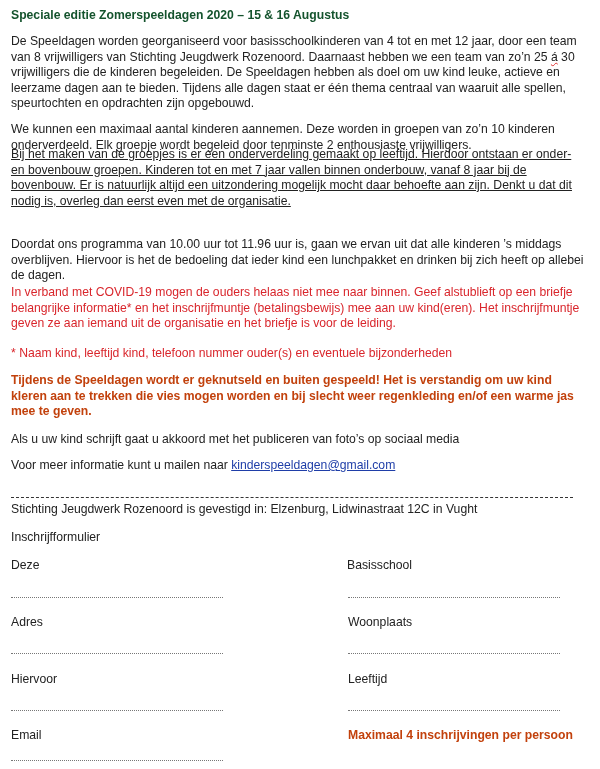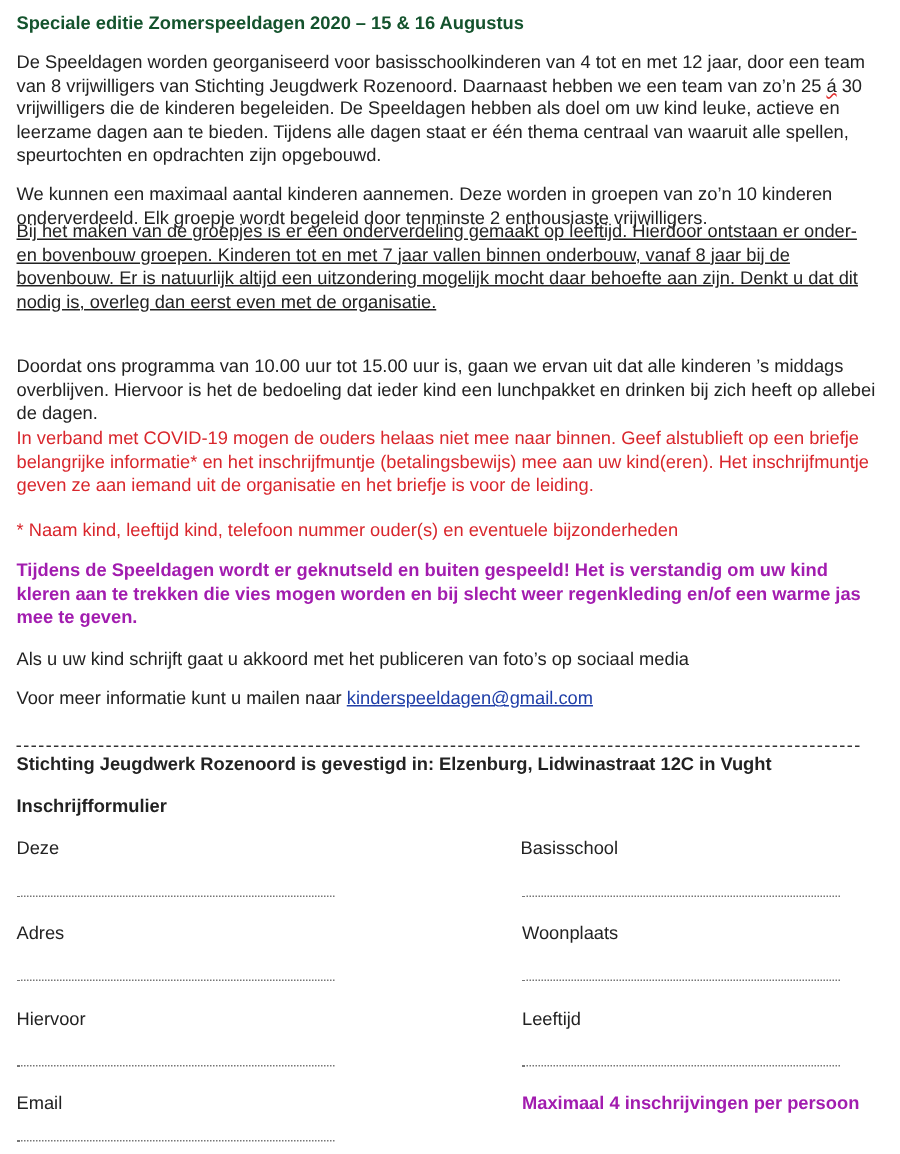--- a/index.html
+++ b/index.html
@@ -4,48 +4,48 @@
 <style>
   html, body { margin: 0; padding: 0; background: #ffffff; }
   body {
     width: 600px; height: 769px; overflow: hidden; position: relative;
     font-family: "Liberation Sans", sans-serif; font-size: 12.2px; color: #222222;
   }
   .page { position: absolute; left: 11px; top: 0; width: 580px; }
   .title { position: absolute; left: 0; top: 8px; font-weight: bold; font-size: 12.2px; color: #14532d; white-space: nowrap; }
   .para { position: absolute; left: 0; width: 575px; line-height: 15.5px; margin: 0; }
   .red { color: #d9262c; }
-  .bold { font-weight: bold; color: #a21caf; }
+  .bold { font-weight: bold; color: #c2410c; }
   .link { color: #1f3ea8; text-decoration: underline; }
   .squiggle { text-decoration: underline wavy #e03030; text-decoration-thickness: 1px; }
   .separator {
     position: absolute; left: 0; top: 497px; width: 562px; height: 0;
     border-top: 1.2px dashed #333;
   }
-  .line-text { position: absolute; left: 0; white-space: nowrap; font-weight: bold; }
+  .line-text { position: absolute; left: 0; white-space: nowrap; }
   .label { position: absolute; white-space: nowrap; }
   .dots {
     position: absolute; height: 0; width: 212px;
     border-top: 1px dotted #777;
   }
 </style>
 </head>
 <body>
 
 <div class="page">
 
   <div class="title">Speciale editie Zomerspeeldagen 2020 – 15 &amp; 16 Augustus</div>
 
   <p class="para" style="top:34px;"><span>De Speeldagen worden georganiseerd voor basisschoolkinderen van 4 tot en met 12 jaar, door een team van 8 vrijwilligers van Stichting Jeugdwerk Rozenoord. Daarnaast hebben we een team van zo’n 25 </span><span class="squiggle">á</span><span> 30 vrijwilligers die de kinderen begeleiden. De Speeldagen hebben als doel om uw kind leuke, actieve en leerzame dagen aan te bieden. Tijdens alle dagen staat er één thema centraal van waaruit alle spellen, speurtochten en opdrachten zijn opgebouwd.</span></p>
 
   <p class="para" style="top:122px;">We kunnen een maximaal aantal kinderen aannemen. Deze worden in groepen van zo’n 10 kinderen onderverdeeld. Elk groepje wordt begeleid door tenminste 2 enthousiaste vrijwilligers.</p>
 
   <p class="para" style="top:147px;text-decoration:underline;">Bij het maken van de groepjes is er een onderverdeling gemaakt op leeftijd. Hierdoor ontstaan er onder- en bovenbouw groepen. Kinderen tot en met 7 jaar vallen binnen onderbouw, vanaf 8 jaar bij de bovenbouw. Er is natuurlijk altijd een uitzondering mogelijk mocht daar behoefte aan zijn. Denkt u dat dit nodig is, overleg dan eerst even met de organisatie.</p>
 
-  <p class="para" style="top:237px;">Doordat ons programma van 10.00 uur tot 15.00 uur is, gaan we ervan uit dat alle kinderen ’s middags overblijven. Hiervoor is het de bedoeling dat ieder kind een lunchpakket en drinken bij zich heeft op allebei de dagen.</p>
+  <p class="para" style="top:237px;">Doordat ons programma van 10.00 uur tot 11.96 uur is, gaan we ervan uit dat alle kinderen ’s middags overblijven. Hiervoor is het de bedoeling dat ieder kind een lunchpakket en drinken bij zich heeft op allebei de dagen.</p>
 
   <p class="para red" style="top:285px;">In verband met COVID-19 mogen de ouders helaas niet mee naar binnen. Geef alstublieft op een briefje belangrijke informatie* en het inschrijfmuntje (betalingsbewijs) mee aan uw kind(eren). Het inschrijfmuntje geven ze aan iemand uit de organisatie en het briefje is voor de leiding.</p>
 
   <p class="para red" style="top:346px;">* Naam kind, leeftijd kind, telefoon nummer ouder(s) en eventuele bijzonderheden</p>
 
   <p class="para bold" style="top:373px;">Tijdens de Speeldagen wordt er geknutseld en buiten gespeeld! Het is verstandig om uw kind kleren aan te trekken die vies mogen worden en bij slecht weer regenkleding en/of een warme jas mee te geven.</p>
 
   <p class="para" style="top:432px;">Als u uw kind schrijft gaat u akkoord met het publiceren van foto’s op sociaal media</p>
 
   <p class="para" style="top:458px;"><span>Voor meer informatie kunt u mailen naar </span><a class="link">kinderspeeldagen@gmail.com</a></p>

